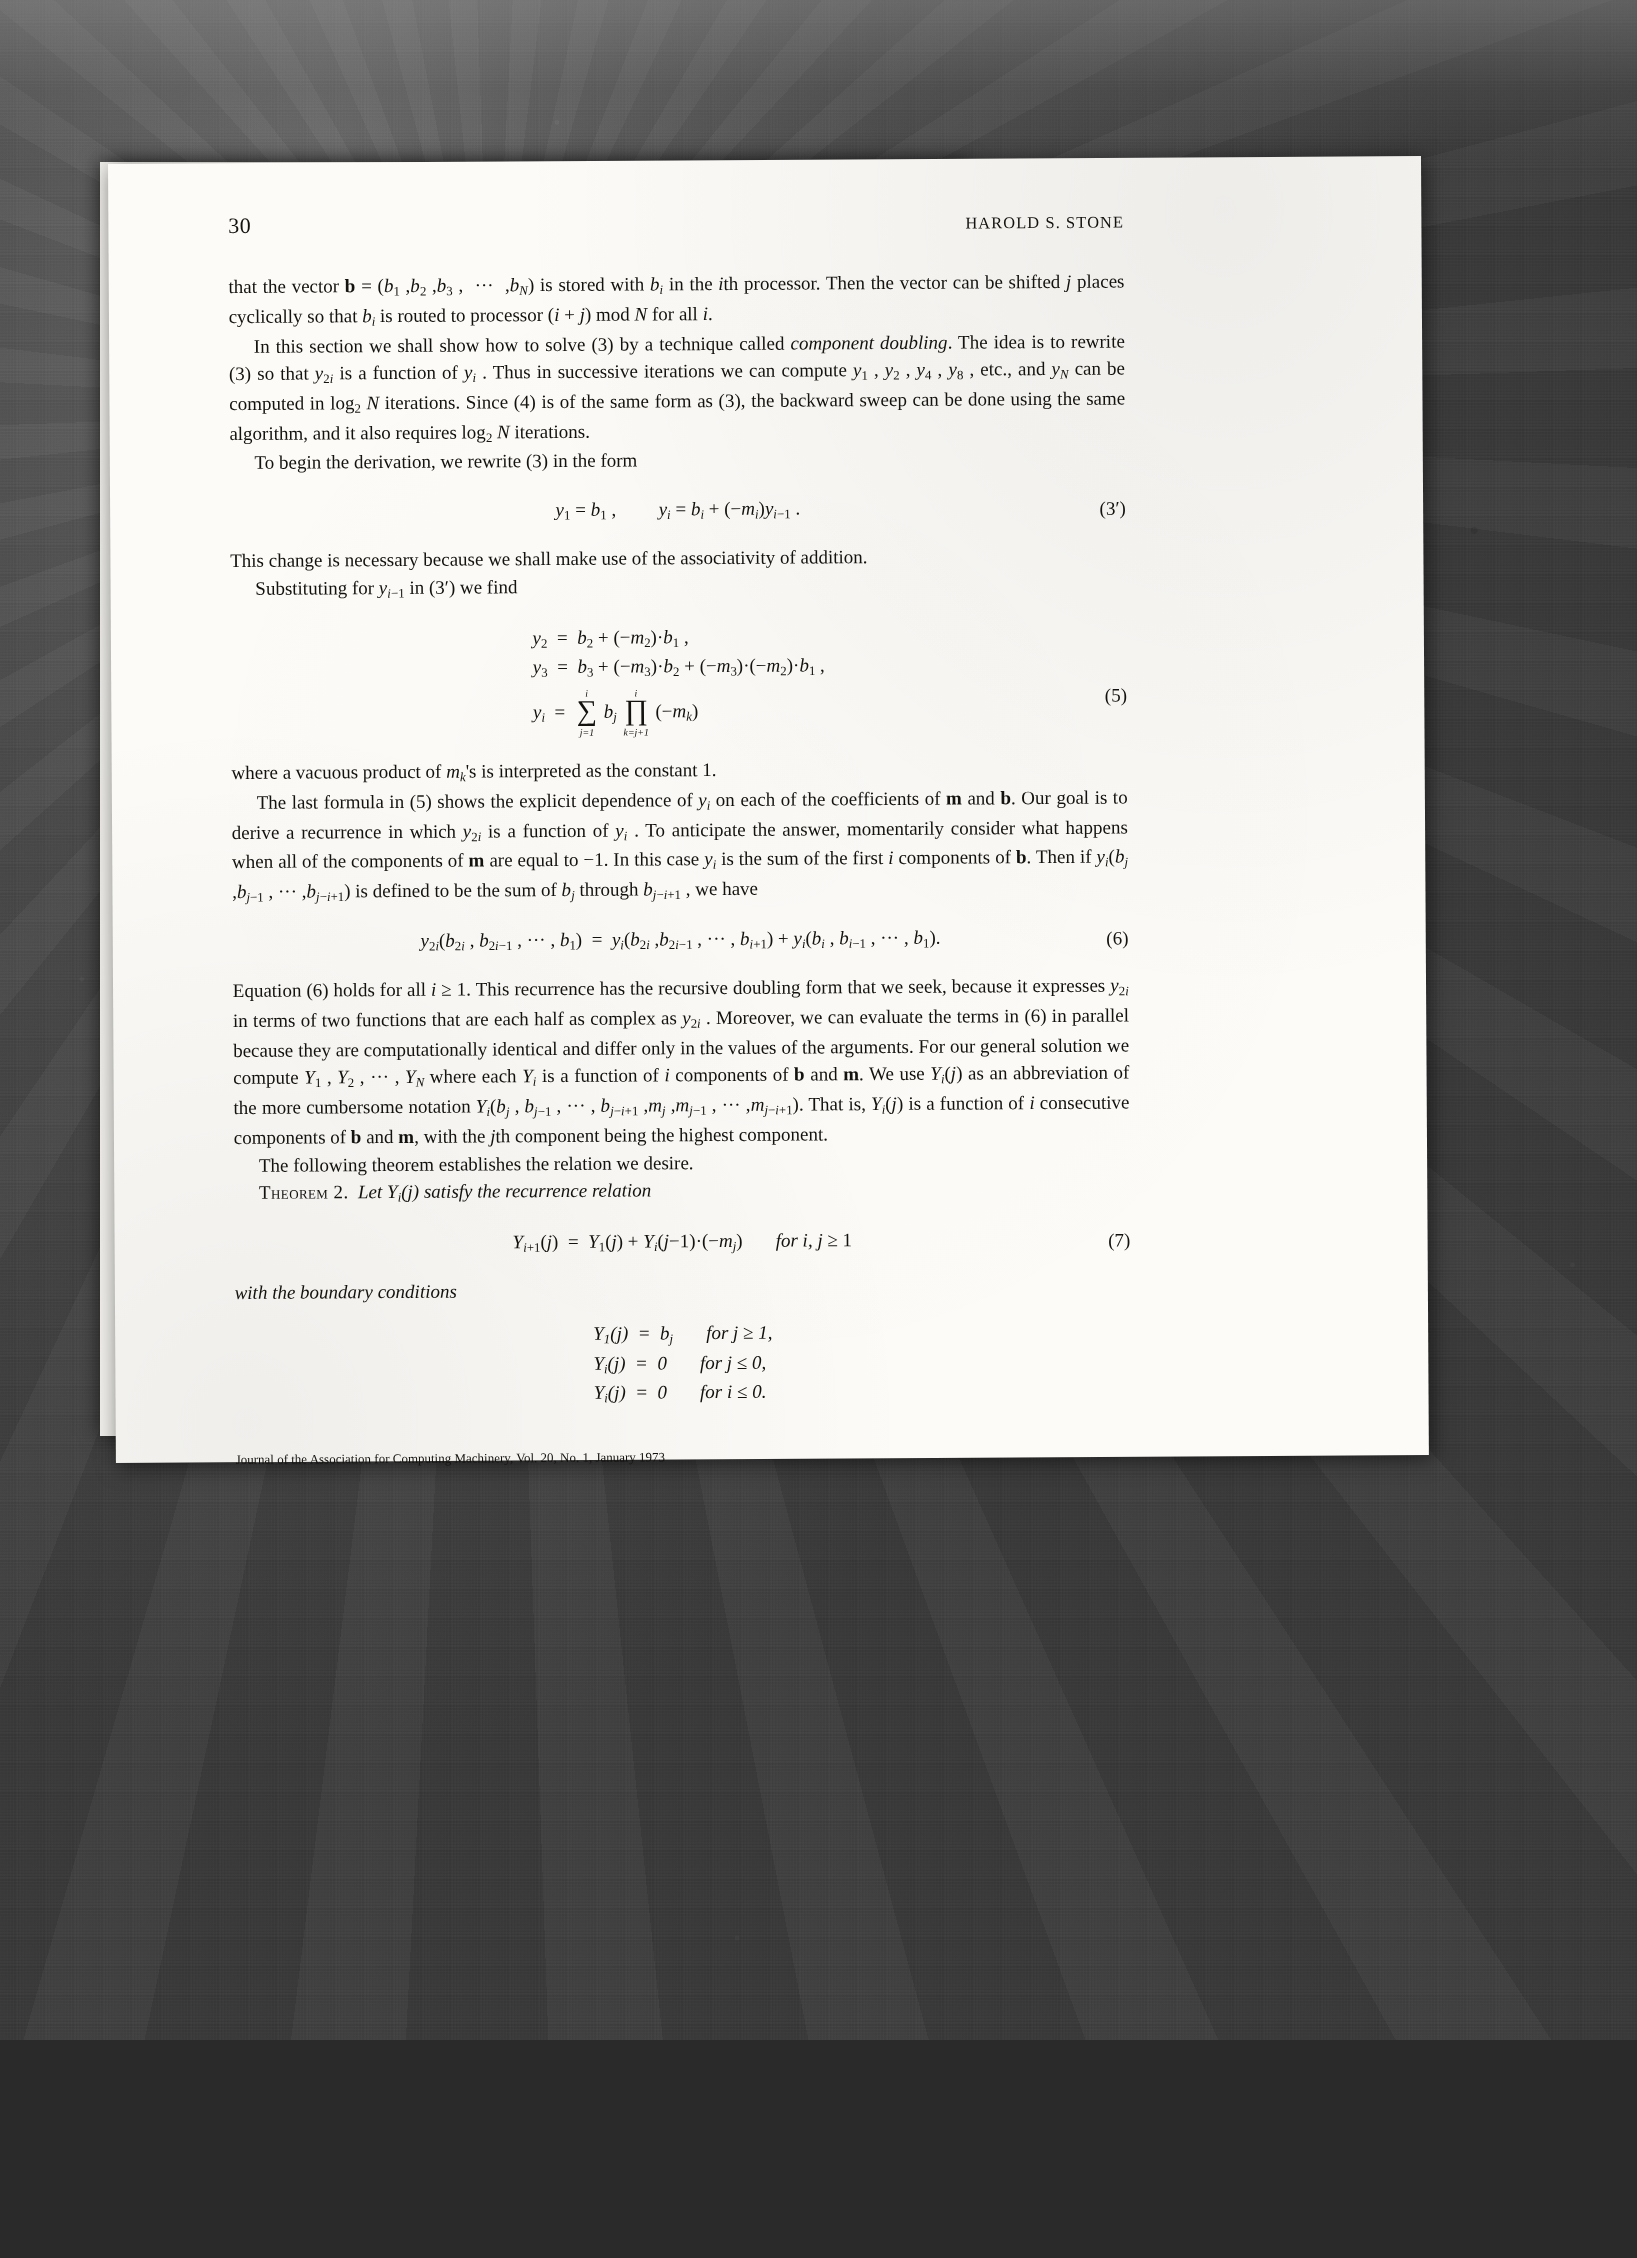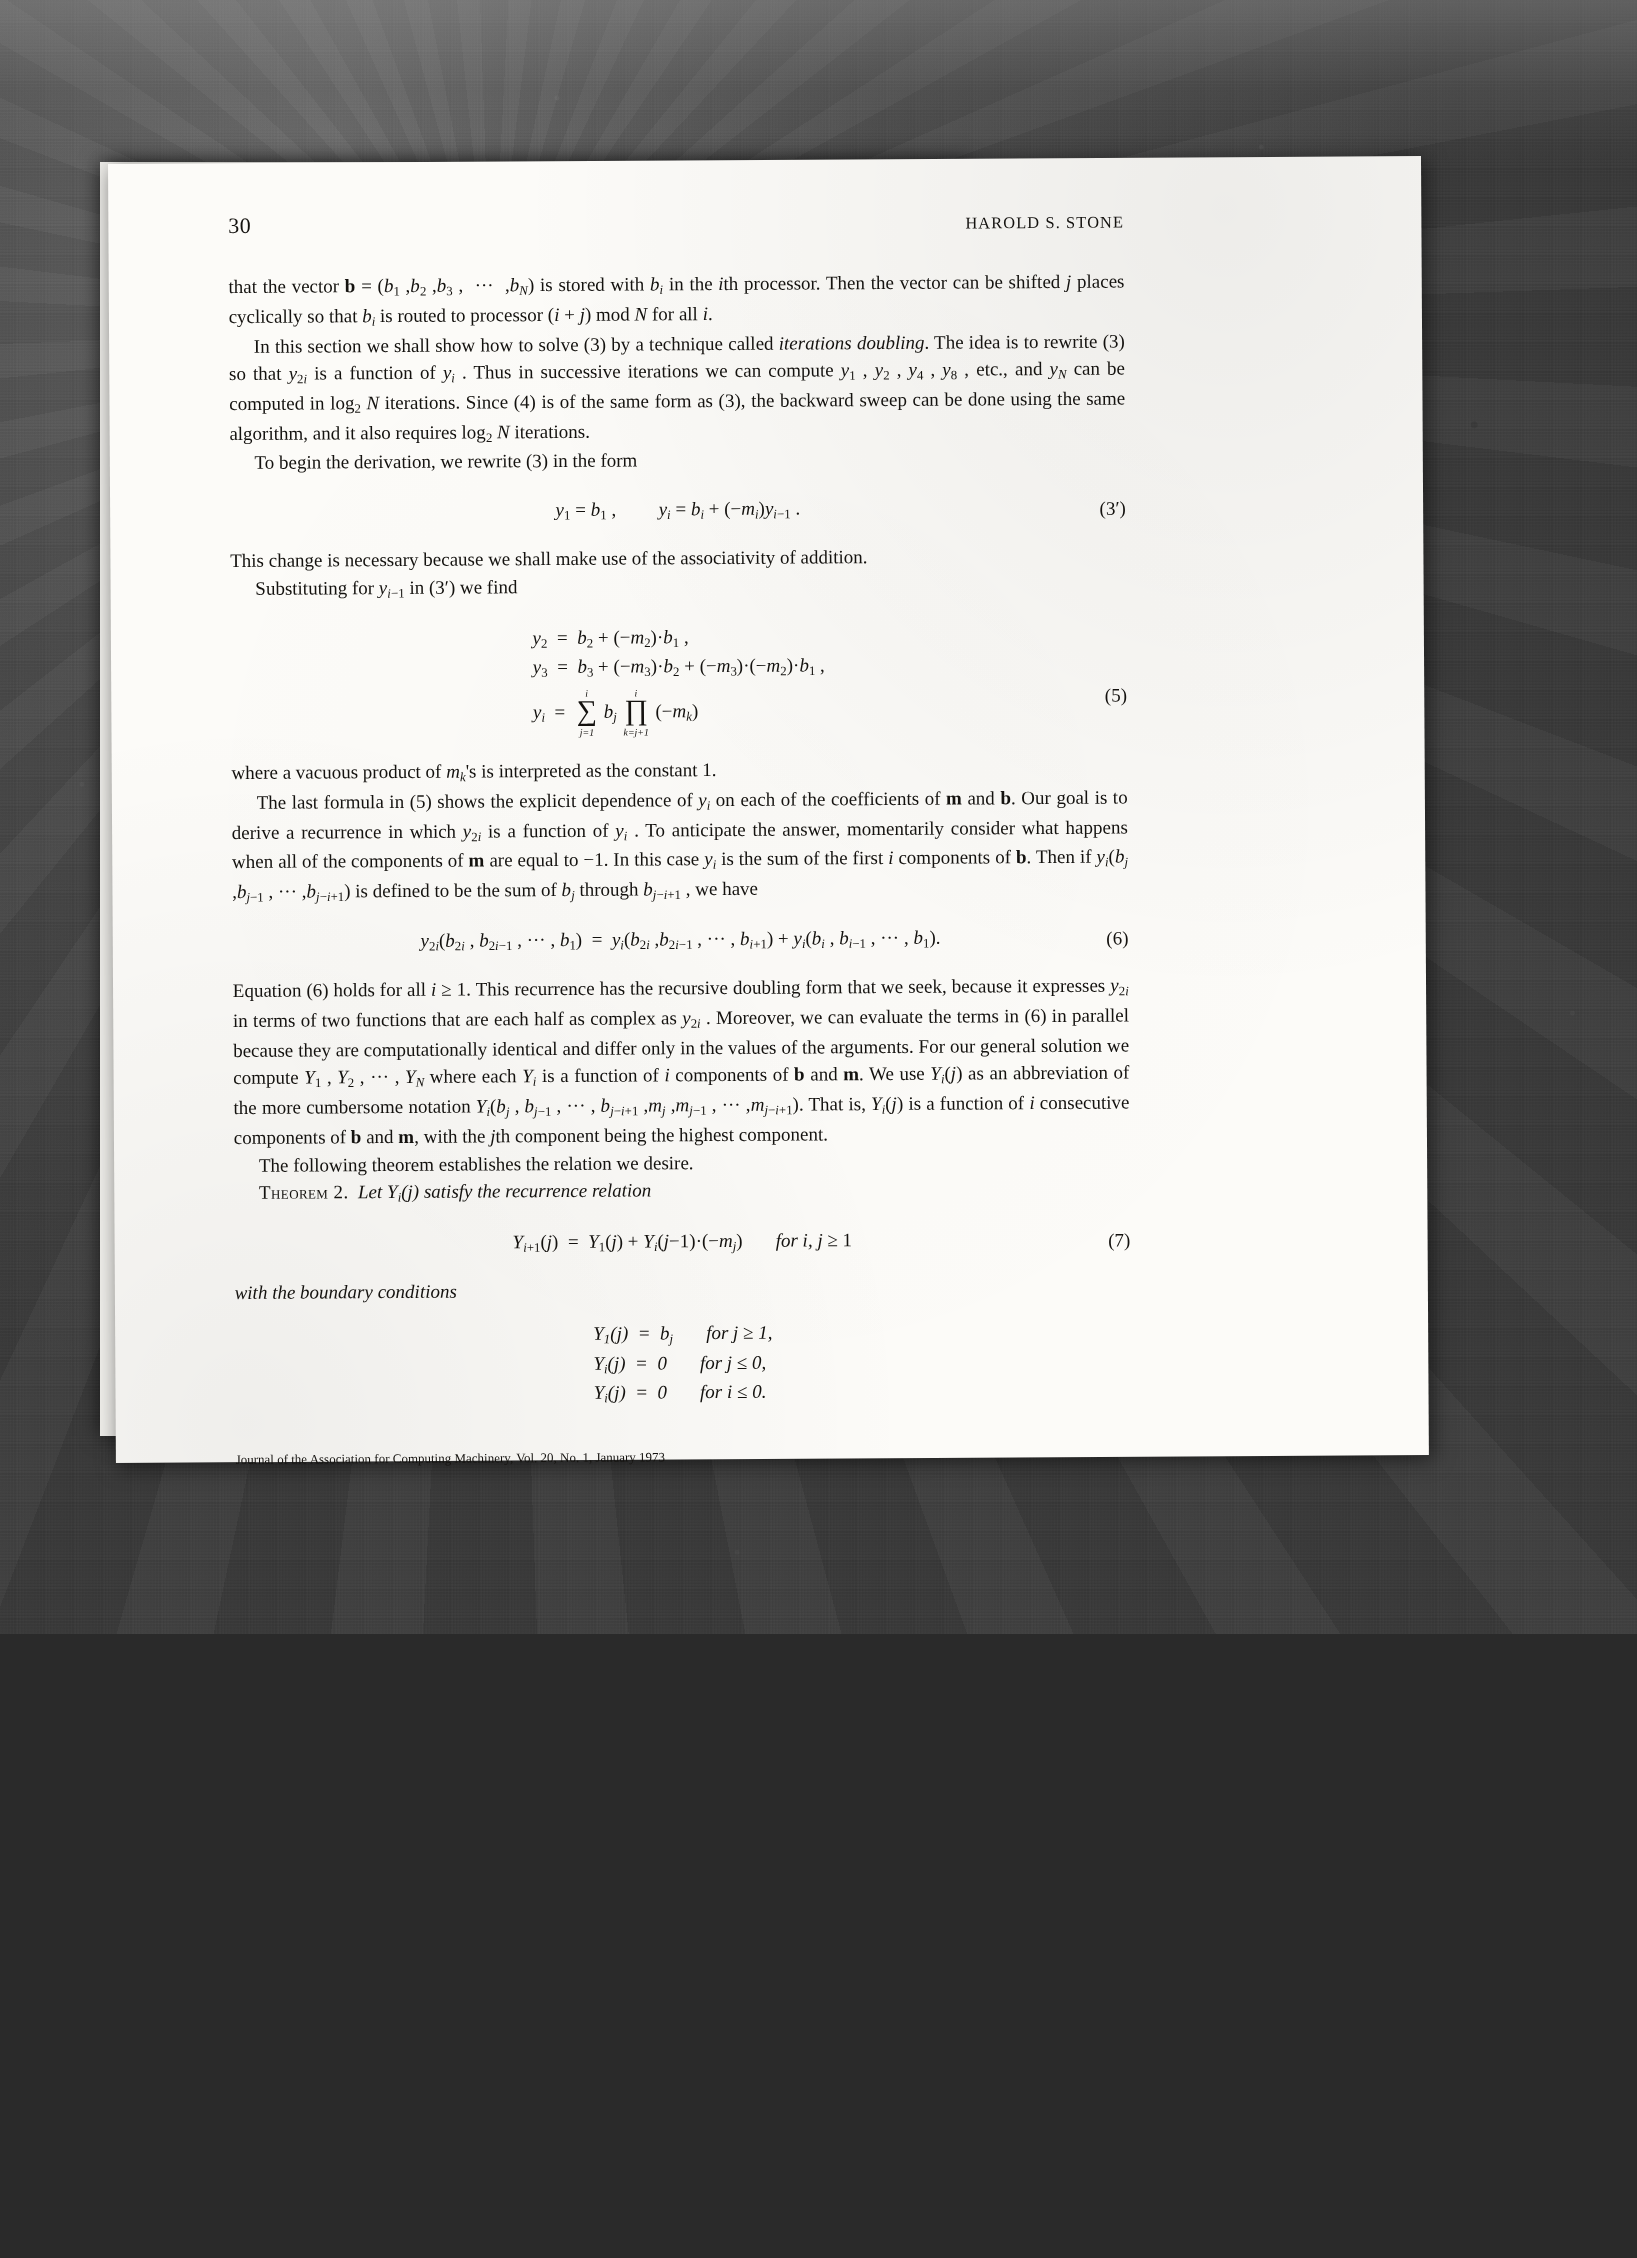--- a/index.html
+++ b/index.html
@@ -3,21 +3,21 @@
 <meta charset="utf-8">
 <style>
   html, body {
     margin: 0;
     padding: 0;
     background: #2a2a2a;
   }
   #page {
     position: relative;
     width: 1638px;
-    height: 1634px;
+    height: 2040px;
     overflow: hidden;
     background: #3a3a3a;
     font-family: "Liberation Serif", serif;
   }
 
   
   .bg-base {
     position: absolute;
     inset: 0;
     background:
@@ -204,21 +204,21 @@
       <div class="runninghead">HAROLD S. STONE</div>
     </div>
 
     <p class="para nofirst">
       that the vector <span class="bf">b</span> = (<i>b</i><sub>1</sub> ,<i>b</i><sub>2</sub> ,<i>b</i><sub>3</sub> , &nbsp;···&nbsp; ,<i>b<sub>N</sub></i>) is stored with <i>b<sub>i</sub></i> in the <i>i</i>th processor. Then
       the vector can be shifted <i>j</i> places cyclically so that <i>b<sub>i</sub></i> is routed to processor (<i>i</i> + <i>j</i>)
       mod <i>N</i> for all <i>i</i>.
     </p>
 
     <p class="para">
-      In this section we shall show how to solve (3) by a technique called <i>iterations
+      In this section we shall show how to solve (3) by a technique called <i>component
       doubling</i>. The idea is to rewrite (3) so that <i>y</i><sub>2<i>i</i></sub> is a function of <i>y<sub>i</sub></i> . Thus in successive
       iterations we can compute <i>y</i><sub>1</sub> , <i>y</i><sub>2</sub> , <i>y</i><sub>4</sub> , <i>y</i><sub>8</sub> , etc., and <i>y<sub>N</sub></i> can be computed in log<sub>2</sub> <i>N</i>
       iterations. Since (4) is of the same form as (3), the backward sweep can be done
       using the same algorithm, and it also requires log<sub>2</sub> <i>N</i> iterations.
     </p>
 
     <p class="para">
       To begin the derivation, we rewrite (3) in the form
     </p>
 

